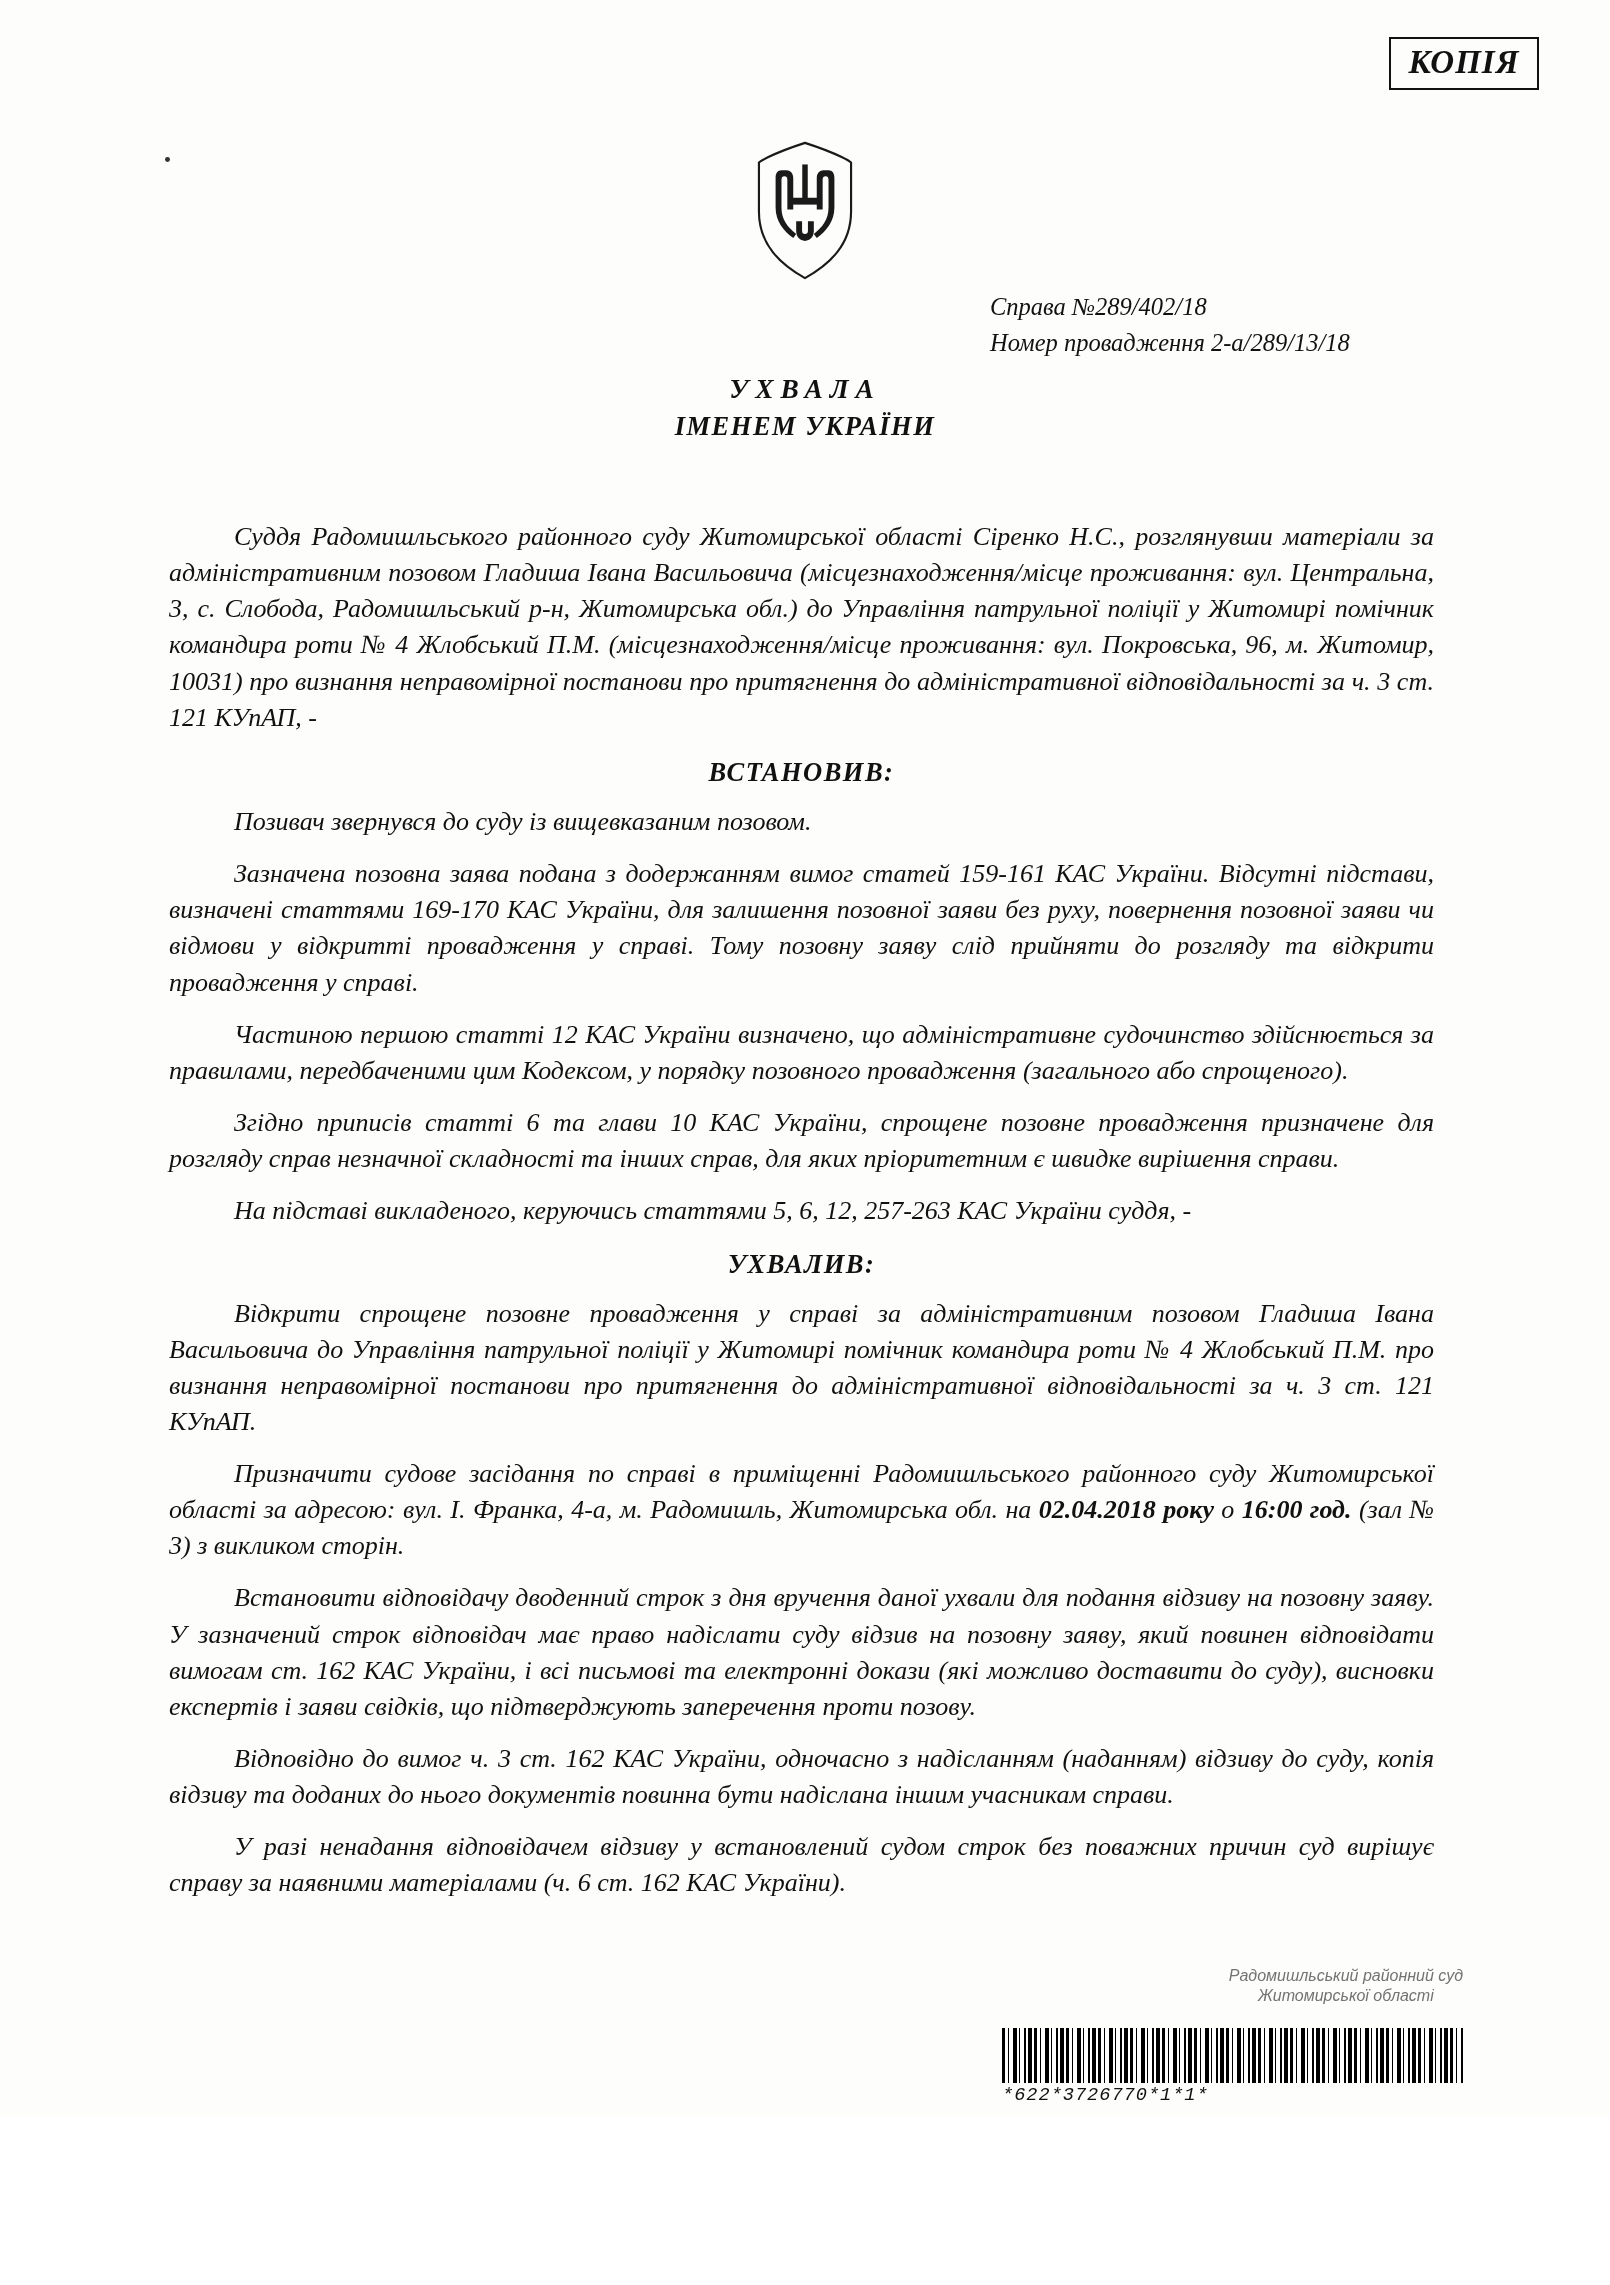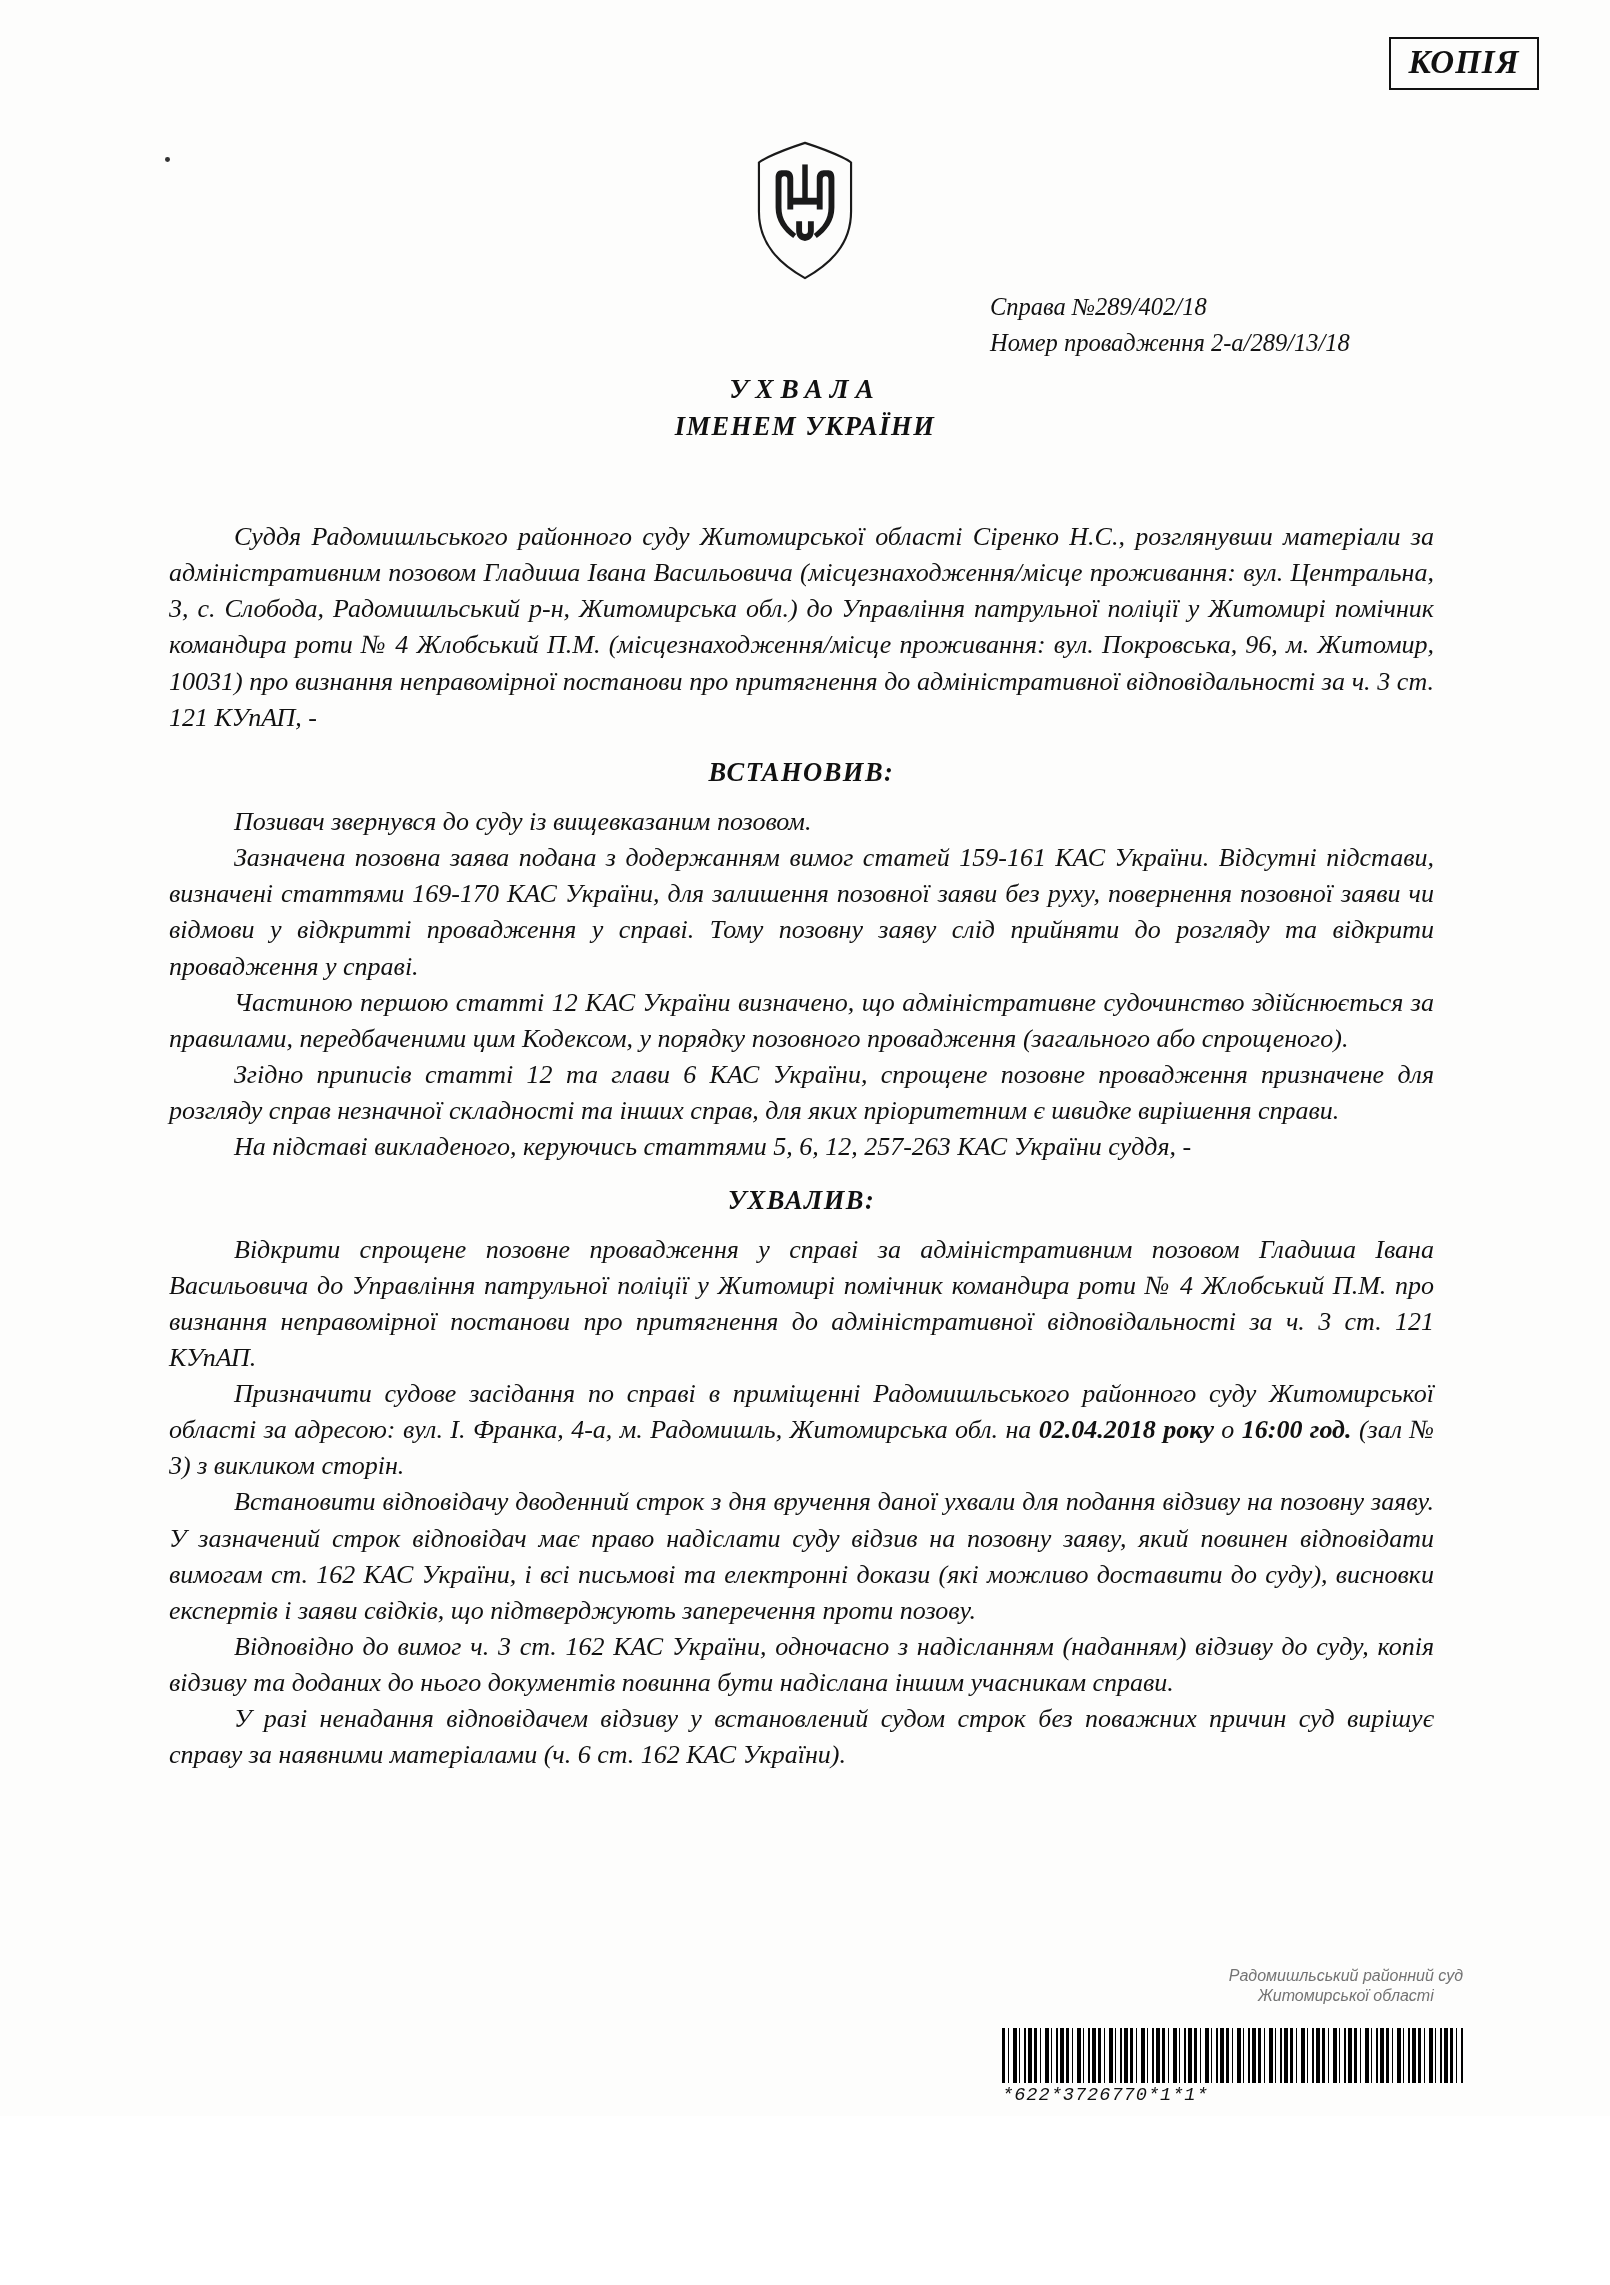--- a/index.html
+++ b/index.html
@@ -114,21 +114,21 @@
     top: 519px;
   }
   p.par {
     margin: 0 0 0 0;
     text-indent: 65px;
     text-align: justify;
     text-justify: inter-word;
     font-size: 26px;
     line-height: 1.39;
   }
-  p.par + p.par { margin-top: 0; }
+  p.par + p.par { margin-top: 16px; }
 
   .heading {
     text-align: center;
     font-size: 26.5px;
     font-weight: bold;
     letter-spacing: 1.5px;
     margin: 21.6px 0 15.7px 0;
   }
   .heading.tight { margin-top: 19.6px; }
 
@@ -209,21 +209,21 @@
 
   <div class="body">
 
     <p class="par">Суддя Радомишльського районного суду Житомирської області Сіренко Н.С., розглянувши матеріали за адміністративним позовом Гладиша Івана Васильовича (місцезнаходження/місце проживання: вул. Центральна, 3, с. Слобода, Радомишльський р-н, Житомирська обл.) до Управління патрульної поліції у Житомирі помічник командира роти № 4 Жлобський П.М. (місцезнаходження/місце проживання: вул. Покровська, 96, м. Житомир, 10031) про визнання неправомірної постанови про притягнення до адміністративної відповідальності за ч. 3 ст. 121 КУпАП, -</p>
 
     <div class="heading">ВСТАНОВИВ:</div>
 
     <p class="par">Позивач звернувся до суду із вищевказаним позовом.</p>
     <p class="par">Зазначена позовна заява подана з додержанням вимог статей 159-161 КАС України. Відсутні підстави, визначені статтями 169-170 КАС України, для залишення позовної заяви без руху, повернення позовної заяви чи відмови у відкритті провадження у справі. Тому позовну заяву слід прийняти до розгляду та відкрити провадження у справі.</p>
     <p class="par">Частиною першою статті 12 КАС України визначено, що адміністративне судочинство здійснюється за правилами, передбаченими цим Кодексом, у порядку позовного провадження (загального або спрощеного).</p>
-    <p class="par">Згідно приписів статті 12 та глави 6 КАС України, спрощене позовне провадження призначене для розгляду справ незначної складності та інших справ, для яких пріоритетним є швидке вирішення справи.</p>
+    <p class="par">Згідно приписів статті 6 та глави 10 КАС України, спрощене позовне провадження призначене для розгляду справ незначної складності та інших справ, для яких пріоритетним є швидке вирішення справи.</p>
     <p class="par">На підставі викладеного, керуючись статтями 5, 6, 12, 257-263 КАС України суддя, -</p>
 
     <div class="heading tight">УХВАЛИВ:</div>
 
     <p class="par">Відкрити спрощене позовне провадження у справі за адміністративним позовом Гладиша Івана Васильовича до Управління патрульної поліції у Житомирі помічник командира роти № 4 Жлобський П.М. про визнання неправомірної постанови про притягнення до адміністративної відповідальності за ч. 3 ст. 121 КУпАП.</p>
 
     <p class="par"><span>Призначити судове засідання по справі в приміщенні Радомишльського районного суду Житомирської області за адресою: вул. І. Франка, 4-а, м. Радомишль, Житомирська обл. на </span><b class="bold">02.04.2018 року</b><span> о </span><b class="bold">16:00 год.</b><span> (зал № 3) з викликом сторін.</span></p>
 
     <p class="par">Встановити відповідачу дводенний строк з дня вручення даної ухвали для подання відзиву на позовну заяву. У зазначений строк відповідач має право надіслати суду відзив на позовну заяву, який повинен відповідати вимогам ст. 162 КАС України, і всі письмові та електронні докази (які можливо доставити до суду), висновки експертів і заяви свідків, що підтверджують заперечення проти позову.</p>
     <p class="par">Відповідно до вимог ч. 3 ст. 162 КАС України, одночасно з надісланням (наданням) відзиву до суду, копія відзиву та доданих до нього документів повинна бути надіслана іншим учасникам справи.</p>

